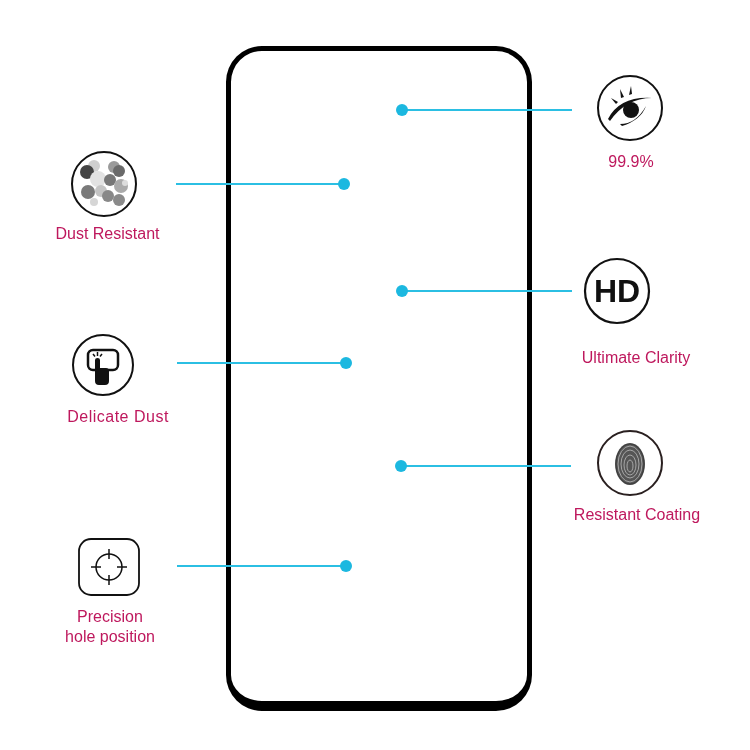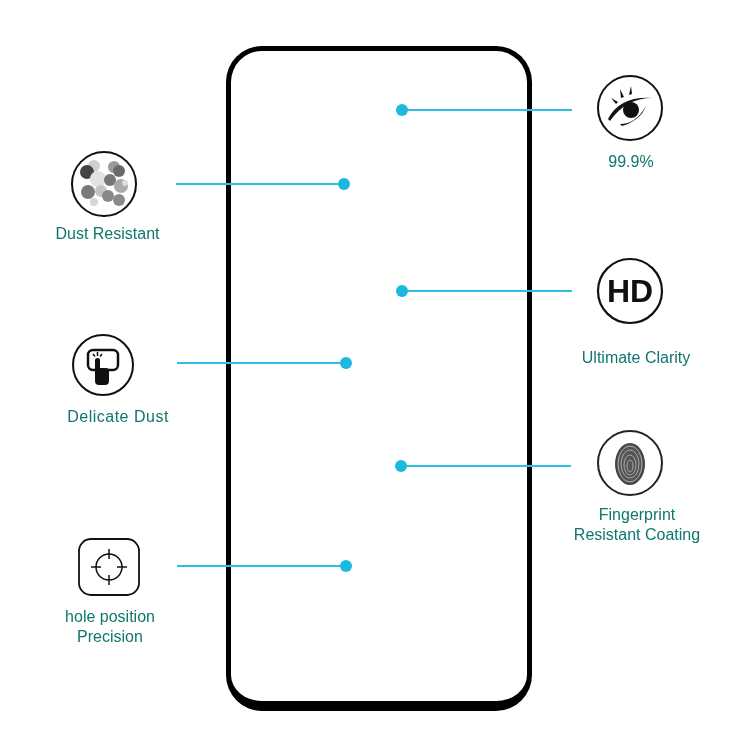--- a/index.html
+++ b/index.html
@@ -5,21 +5,21 @@
     html, body { margin: 0; padding: 0; background: #ffffff; }
     body { width: 750px; height: 750px; position: relative; overflow: hidden; font-family: "Liberation Sans", sans-serif; color: #1a1a1a; }
     .frame {
       position: absolute; left: 226px; top: 46px; width: 306px; height: 665px;
       box-sizing: border-box; border: 5px solid #000; border-bottom-width: 10px;
       border-radius: 36px;
     }
     .line { position: absolute; height: 2px; background: #2bbfe3; }
     .dot { position: absolute; width: 12px; height: 12px; border-radius: 50%; background: #1cb8e0; }
     .icon { position: absolute; }
-    .label { position: absolute; text-align: center; font-size: 16px; line-height: 20px; color: #0f766e; white-space: nowrap; }
+    .label { position: absolute; text-align: center; font-size: 16px; line-height: 20px; color: #be185d; white-space: nowrap; }
   </style>
 </head>
 <body>
 
 <div class="frame"></div>
 
 <div class="line" style="left:176px; top:183px; width:168px;"></div>
 <div class="dot" style="left:338px; top:178px;"></div>
 
 <div class="line" style="left:177px; top:362px; width:168px;"></div>
@@ -73,54 +73,53 @@
   <svg width="64" height="60" viewBox="0 0 64 60">
     <rect x="2" y="2" width="60" height="56" rx="12" fill="#fff" stroke="#111" stroke-width="1.8"></rect>
     <circle cx="32" cy="30" r="13" fill="none" stroke="#111" stroke-width="1.5"></circle>
     <line x1="32" y1="12" x2="32" y2="22" stroke="#111" stroke-width="1.5"></line>
     <line x1="32" y1="38" x2="32" y2="48" stroke="#111" stroke-width="1.5"></line>
     <line x1="14" y1="30" x2="24" y2="30" stroke="#111" stroke-width="1.5"></line>
     <line x1="40" y1="30" x2="50" y2="30" stroke="#111" stroke-width="1.5"></line>
   </svg>
 </div>
 <div class="label" style="left:50px; top:607px; width:120px;">
+  <div>Precision</div>
   <div>hole position</div>
-  <div>Precision</div>
 </div>
 
 <div class="icon" style="left:596px; top:74px; width:68px; height:68px;">
   <svg width="68" height="68" viewBox="0 0 68 68">
     <circle cx="34" cy="34" r="32" fill="#fff" stroke="#111" stroke-width="2"></circle>
     <path d="M12 45 Q24 22 56 24 Q30 24 14 47 Z" fill="#111"></path>
     <circle cx="35" cy="36" r="8" fill="#111"></circle>
     <path d="M24 50 Q40 50 50 32 Q45 46 26 52 Z" fill="#111"></path>
     <path d="M22 28 L15 24 L20 30 Z" fill="#111"></path>
     <path d="M28 23 L24 15 L25 24 Z" fill="#111"></path>
     <path d="M36 20 L35 12 L33 21 Z" fill="#111"></path>
   </svg>
 </div>
 <div class="label" style="left:570px; top:152px; width:122px;">
   <div>99.9%</div>
 </div>
 
-<div class="icon" style="left:596px; top:257px; width:68px; height:68px;">
+<div class="icon" style="left:583px; top:257px; width:68px; height:68px;">
   <svg width="68" height="68" viewBox="0 0 68 68">
     <circle cx="34" cy="34" r="32" fill="#fff" stroke="#111" stroke-width="2.2"></circle>
   </svg>
   <span style="position:absolute; left:0; top:0; width:68px; line-height:68px; text-align:center; font-weight:bold; font-size:32px; color:#111;">HD</span>
 </div>
 <div class="label" style="left:570px; top:348px; width:132px;">Ultimate Clarity</div>
 
 <div class="icon" style="left:596px; top:429px; width:68px; height:68px;">
   <svg width="68" height="68" viewBox="0 0 68 68">
     <circle cx="34" cy="34" r="32" fill="#fff" stroke="#2a2020" stroke-width="2"></circle>
     <ellipse cx="34" cy="35" rx="15" ry="21" fill="#555"></ellipse>
     <ellipse cx="34" cy="35" rx="12" ry="18" fill="none" stroke="#bbb" stroke-width="0.8"></ellipse>
     <ellipse cx="34" cy="35" rx="9" ry="14" fill="none" stroke="#bbb" stroke-width="0.8"></ellipse>
     <ellipse cx="34" cy="36" rx="6" ry="10" fill="none" stroke="#bbb" stroke-width="0.8"></ellipse>
     <ellipse cx="34" cy="37" rx="3" ry="6" fill="none" stroke="#bbb" stroke-width="0.8"></ellipse>
     <ellipse cx="34" cy="35" rx="14" ry="20" fill="none" stroke="#333" stroke-width="0.8"></ellipse>
   </svg>
 </div>
 <div class="label" style="left:562px; top:505px; width:150px;">
-  <div>Fingerprint</div>
   <div>Resistant Coating</div>
 </div>
 
 </body></html>

